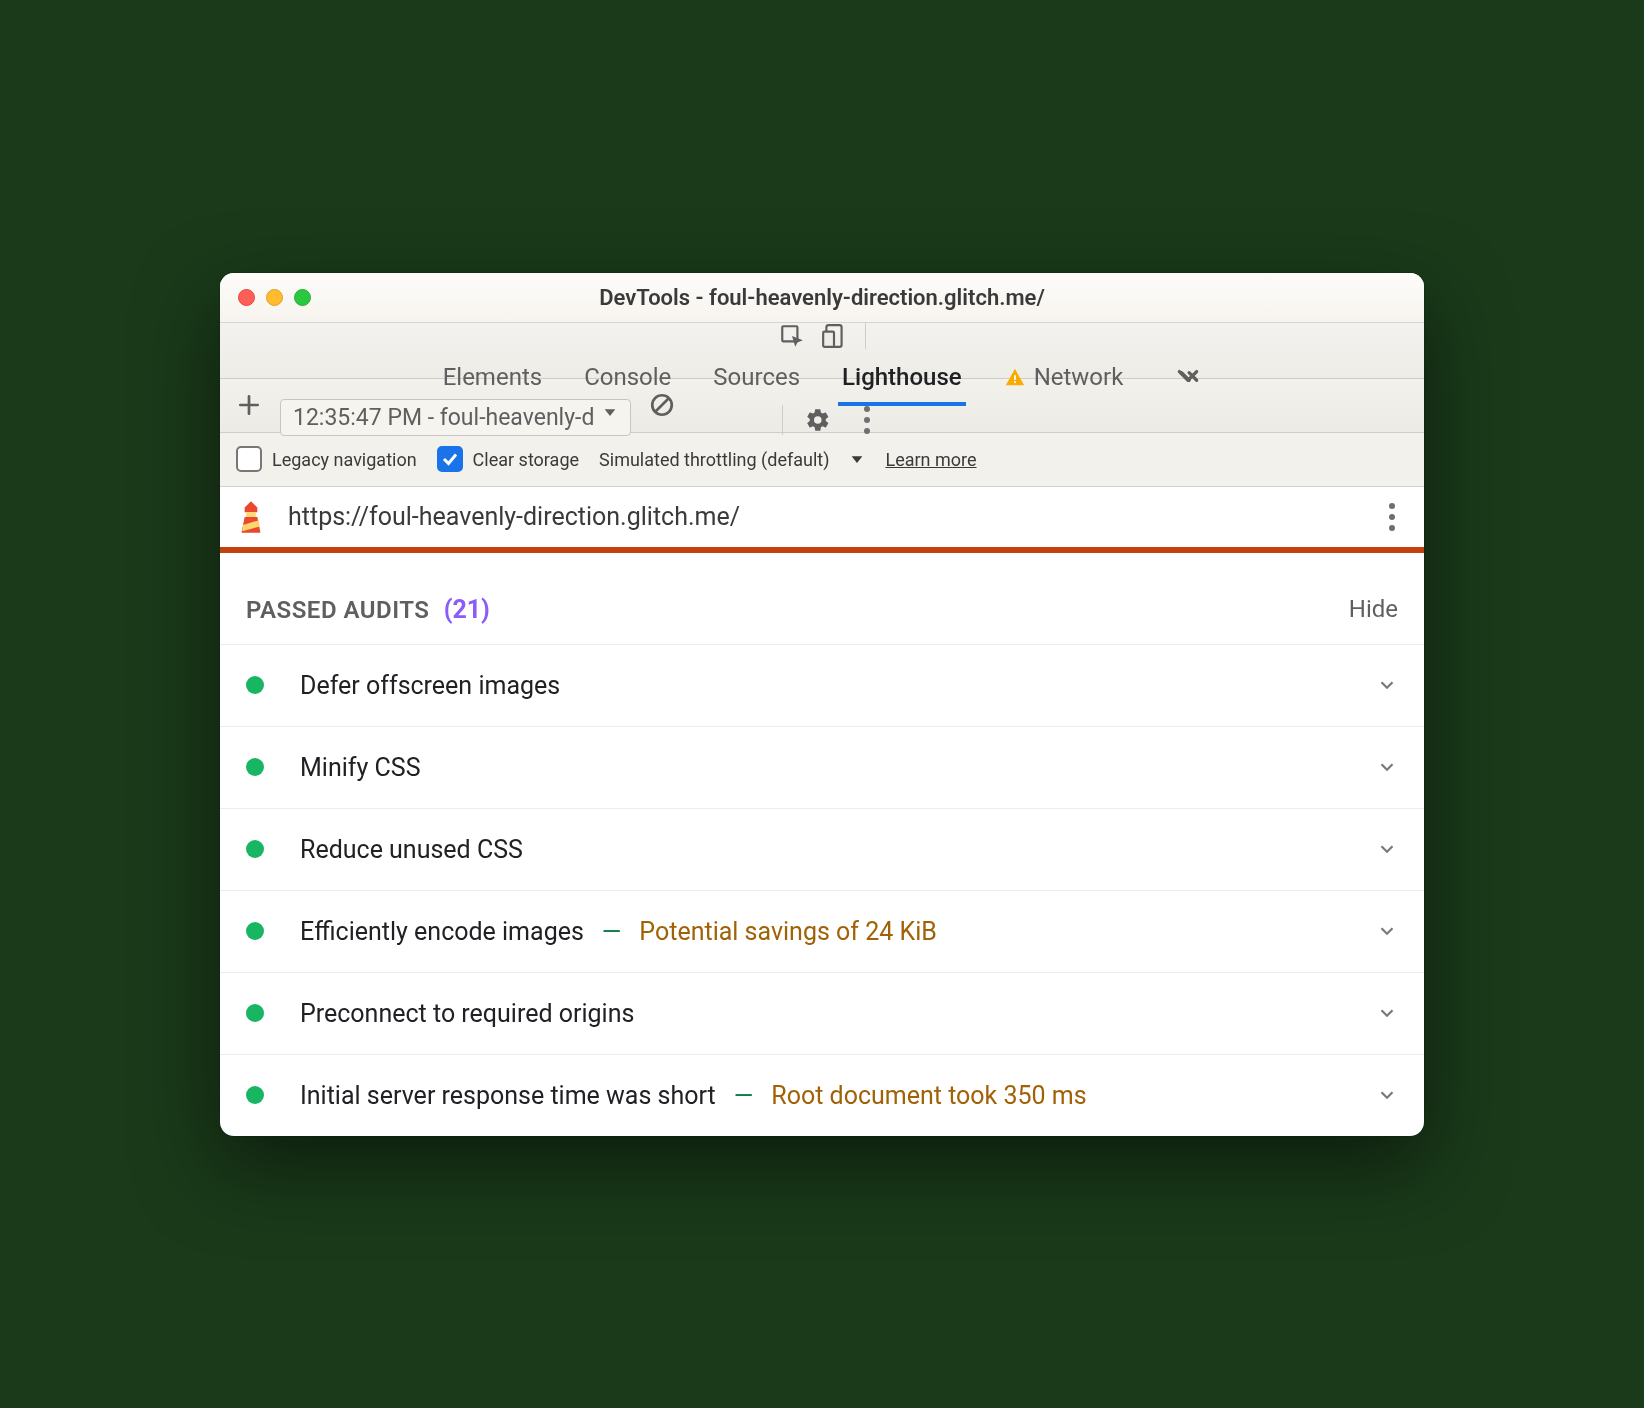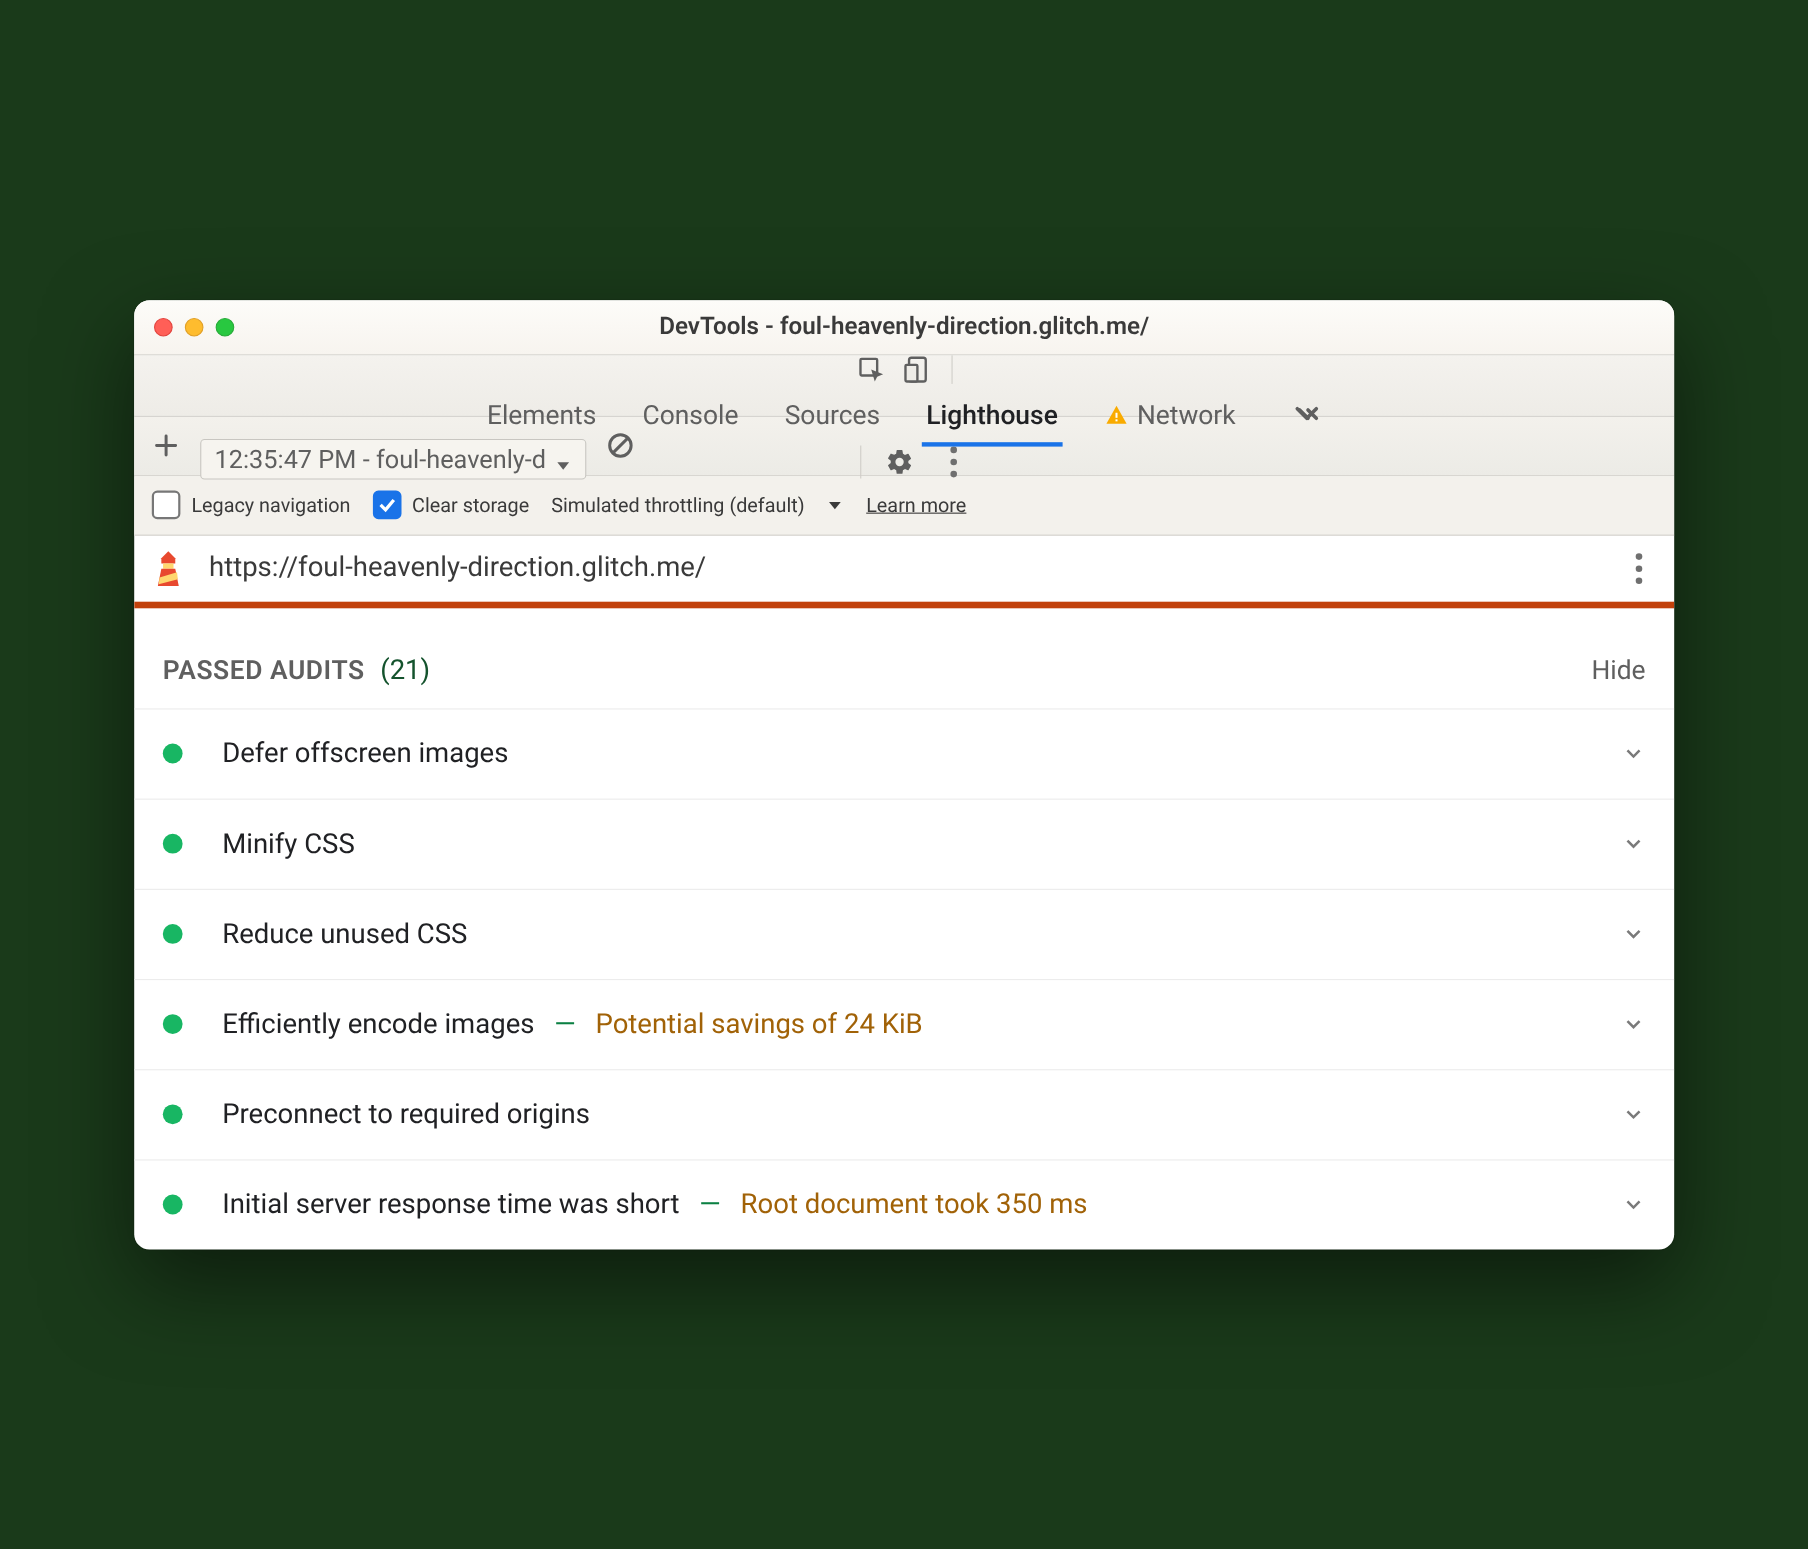--- a/index.html
+++ b/index.html
@@ -6,21 +6,21 @@
     body {
       font-family: -apple-system, BlinkMacSystemFont, "Segoe UI", Roboto, sans-serif;
       background: #1a3a1a;
       width: 1644px;
       height: 1408px;
       display: flex;
       align-items: center;
       justify-content: center;
     }
     .window {
-      width: 1400px;
+      width: 1204px;
       background: #fff;
       border-radius: 14px;
       overflow: hidden;
       box-shadow: 0 30px 80px rgba(0,0,0,0.5), 0 0 0 1px rgba(0,0,0,0.08);
     }
     .titlebar {
       height: 50px;
       background: linear-gradient(#fdfcf9, #f7f4ef);
       border-bottom: 1px solid #d8d5cf;
       display: flex;
@@ -51,21 +51,21 @@
     .tab.active{color:#202124; font-weight:500;}
     .tab.active::after{content:""; position:absolute; left:-4px; right:-4px; bottom:-1px; height:4px; background:#1a73e8;}
     .warn-ico{display:inline-flex; align-items:center; margin-right:8px; vertical-align:middle;}
     .right-icons{display:flex; align-items:center; gap:22px; padding-left:18px; }
     .vsep{width:1px; height:30px; background:#cfcdc8;}
     .subbar{
       height:54px; background:linear-gradient(#f3f1ec,#ecebe6); border-bottom:1px solid #cfcdc8;
       display:flex; align-items:center; padding:0 16px; gap:18px; font-size:24px; color:#5f5f5f;
     }
     .dropdown{
-      display:flex; align-items:flex-end; gap:8px; border:1px solid #c8c6c1; border-radius:4px;
+      display:flex; align-items:flex-start; gap:8px; border:1px solid #c8c6c1; border-radius:4px;
       padding:4px 12px; background:#f6f4ef; color:#5f5f5f; font-size:23px; max-width:380px;margin-top:24px;
     }
     .dropdown .txt{white-space:nowrap; overflow:hidden; text-overflow:clip; max-width:320px;}
     .optionsbar{
       height:54px; background:#f3f1ec; border-bottom:1px solid #d3d1cc;
       display:flex; align-items:center; padding:0 16px; gap:20px; font-size:18px; color:#3a3a3a;
     }
     .chk{display:flex; align-items:center; gap:10px;}
     .cb{width:26px; height:26px; border:2px solid #777; border-radius:5px; background:#fff; display:flex; align-items:center; justify-content:center;}
     .cb.checked{background:#1a73e8; border-color:#1a73e8;}
@@ -78,21 +78,21 @@
     }
     .lh-icon{width:38px; height:38px;}
     .url{flex:1;}
     .kebab{display:flex; flex-direction:column; gap:5px; align-items:center; justify-content:center; width:28px; cursor:pointer;}
     .kebab span{width:6px; height:6px; background:#6f6f6f; border-radius:50%;}
     .section-head{
       display:flex; align-items:center; justify-content:space-between; padding:42px 26px 20px 26px;
       font-size:25px; color:#303030;
     }
     .section-head .label{letter-spacing:0.5px; text-transform:uppercase; font-weight:600; color:#5f5f5f; font-size:24px;}
-    .section-head .count{color:#14532d; font-weight:400; margin-left:8px;}
+    .section-head .count{color:#8b5cf6; font-weight:700; margin-left:8px;}
     .section-head .toggle{color:#5f5f5f; font-size:24px; cursor:pointer;}
     .audits{border-top:1px solid #ececec;}
     .audit{
       display:flex; align-items:center; padding:26px 26px; border-bottom:1px solid #ececec;
       font-size:25px; color:#202124; cursor:pointer;
     }
     .dot{width:18px; height:18px; border-radius:50%; background:#18b663; margin-right:36px; flex-shrink:0;}
     .audit .atxt{flex:1; display:flex; align-items:baseline; gap:18px; flex-wrap:wrap;}
     .detail{color:#a16207;}
     .dash{color:#0b8043;}

